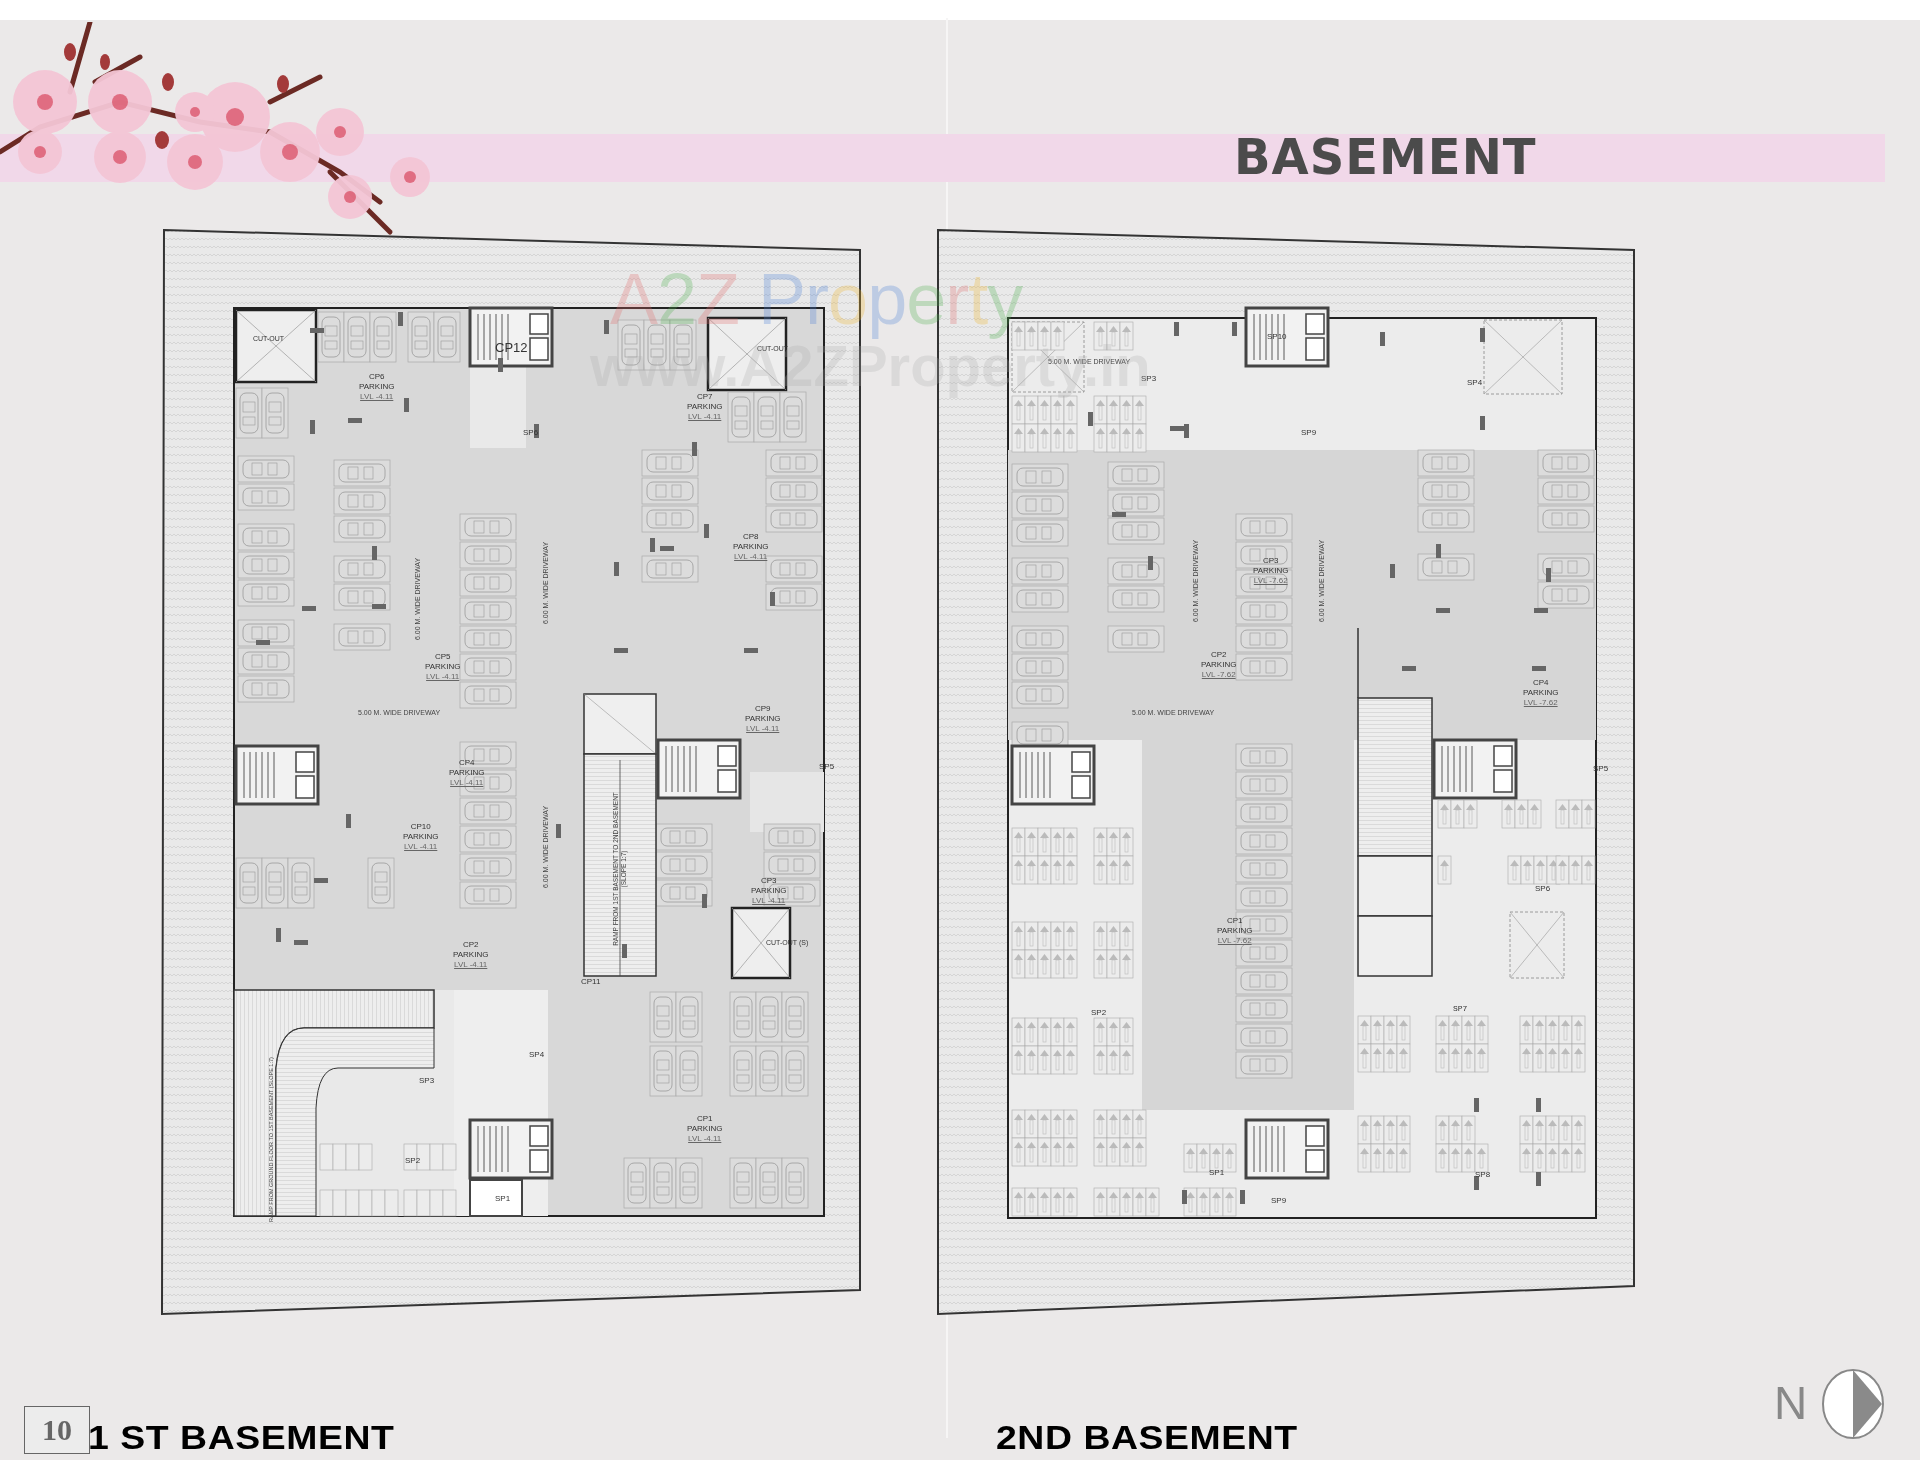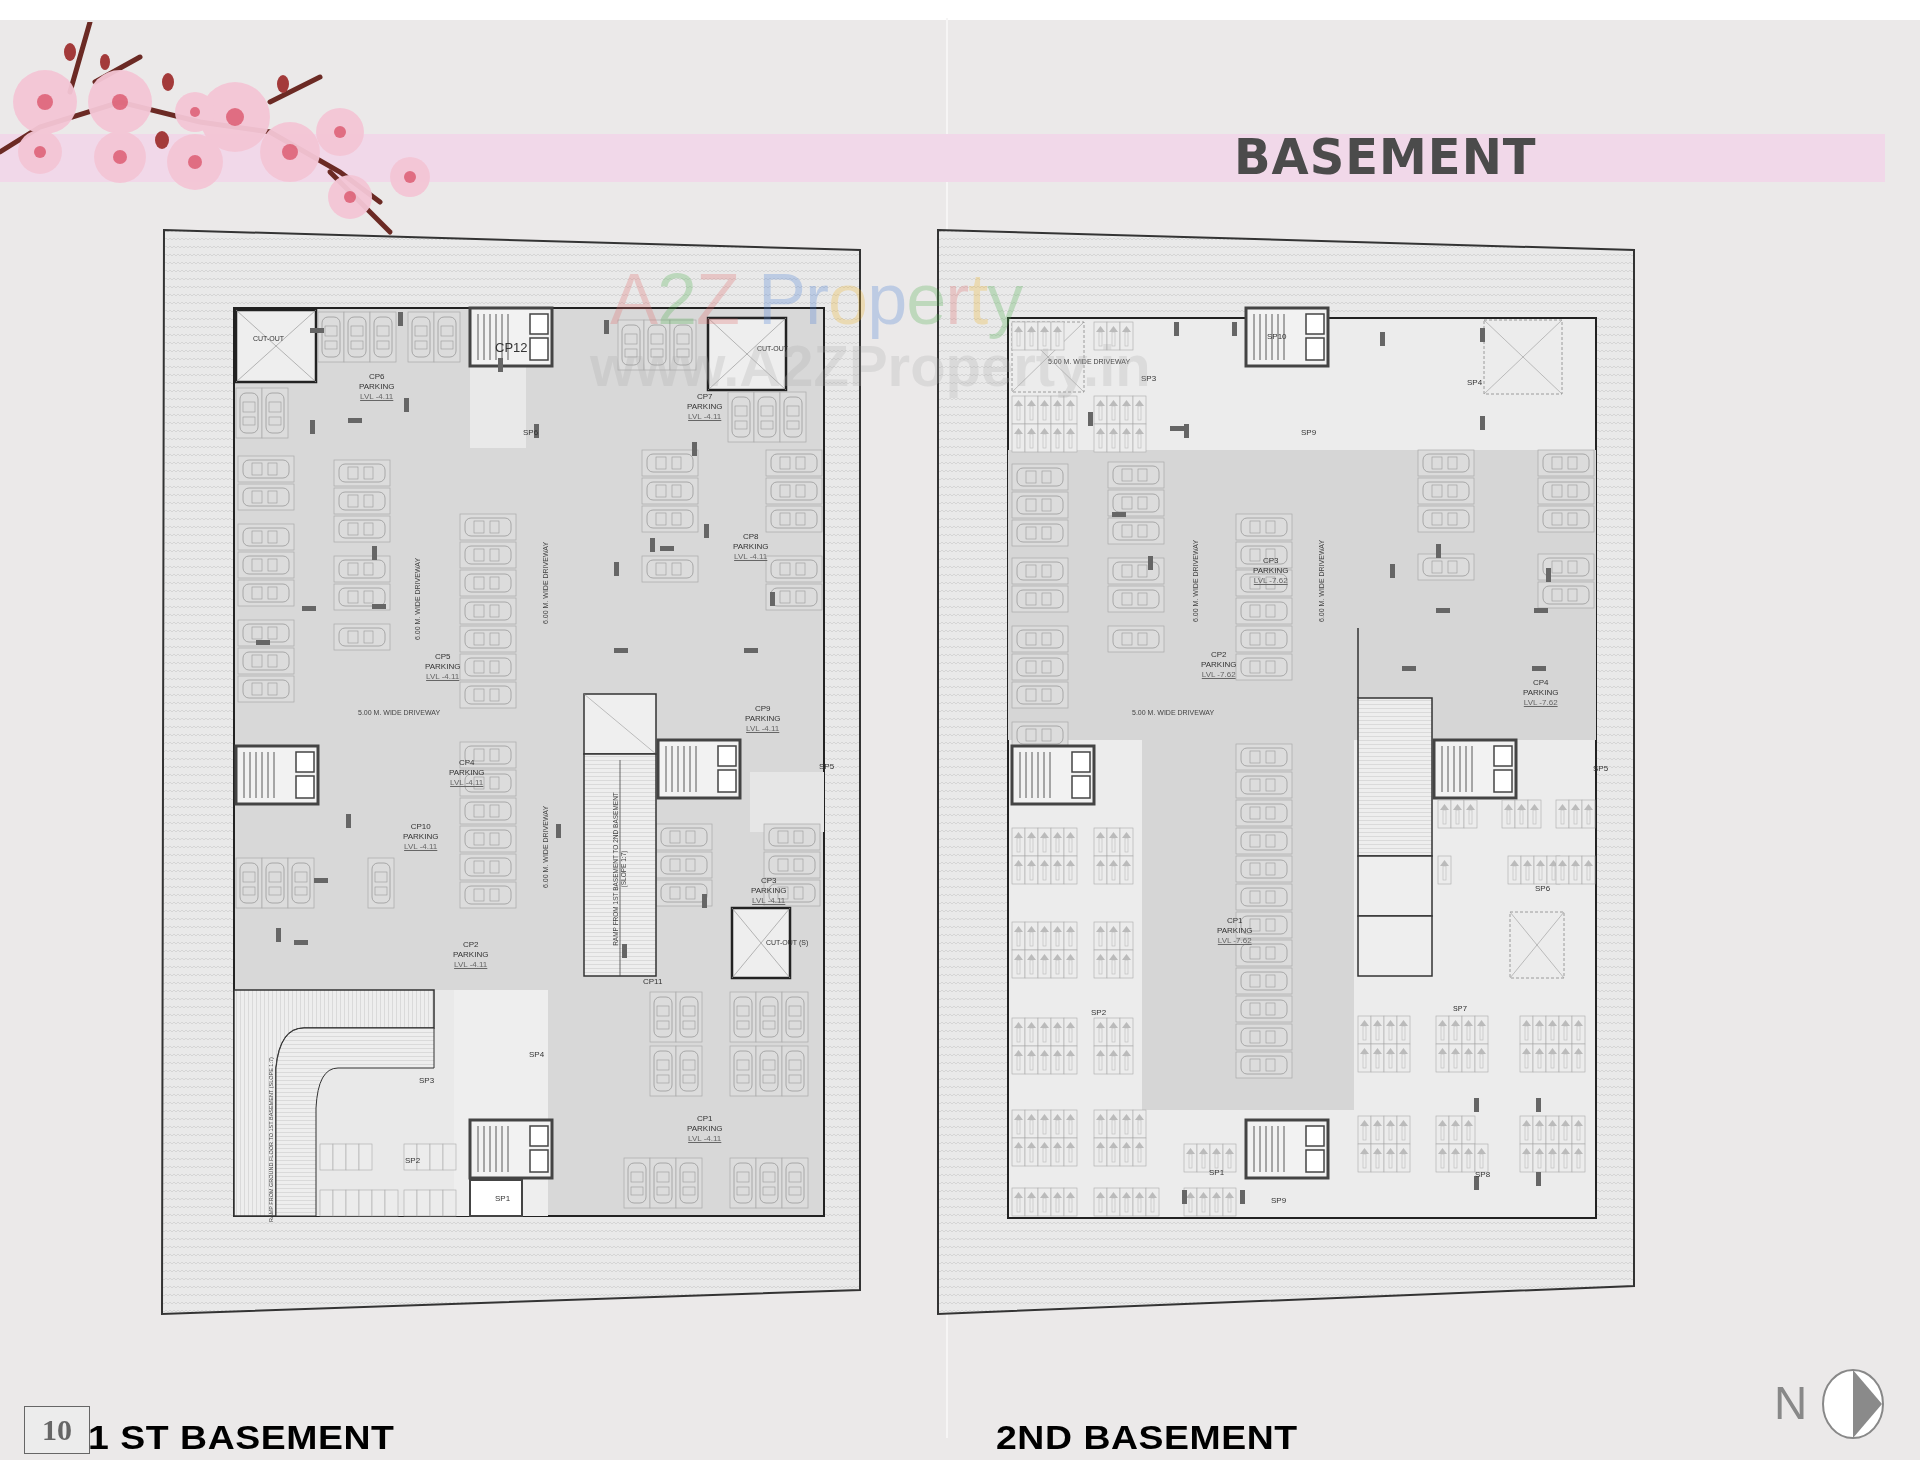--- a/index.html
+++ b/index.html
@@ -333,21 +333,21 @@
       <div>PARKING</div>
       <div class="lvl">LVL -4.11</div>
     </div>
   <div class="lbl" style="left:664px;top:1114px;">
       <div>CP1</div>
       <div>PARKING</div>
       <div class="lvl">LVL -4.11</div>
     </div>
 
   <div class="lbl" style="left:472px;top:343px;font-size:13px;">CP12</div>
-  <div class="lbl" style="left:620px;top:977px;">CP11</div>
+  <div class="lbl" style="left:558px;top:977px;">CP11</div>
   <div class="lbl" style="left:500px;top:428px;">SP6</div>
   <div class="lbl" style="left:796px;top:762px;">SP5</div>
   <div class="lbl" style="left:506px;top:1050px;">SP4</div>
   <div class="lbl" style="left:396px;top:1076px;">SP3</div>
   <div class="lbl" style="left:382px;top:1156px;">SP2</div>
   <div class="lbl" style="left:472px;top:1194px;">SP1</div>
 
   <div class="drv vert" style="left:414px;top:640px;">6.00 M. WIDE DRIVEWAY</div>
   <div class="drv vert" style="left:542px;top:624px;">6.00 M. WIDE DRIVEWAY</div>
   <div class="drv vert" style="left:542px;top:888px;">6.00 M. WIDE DRIVEWAY</div>

